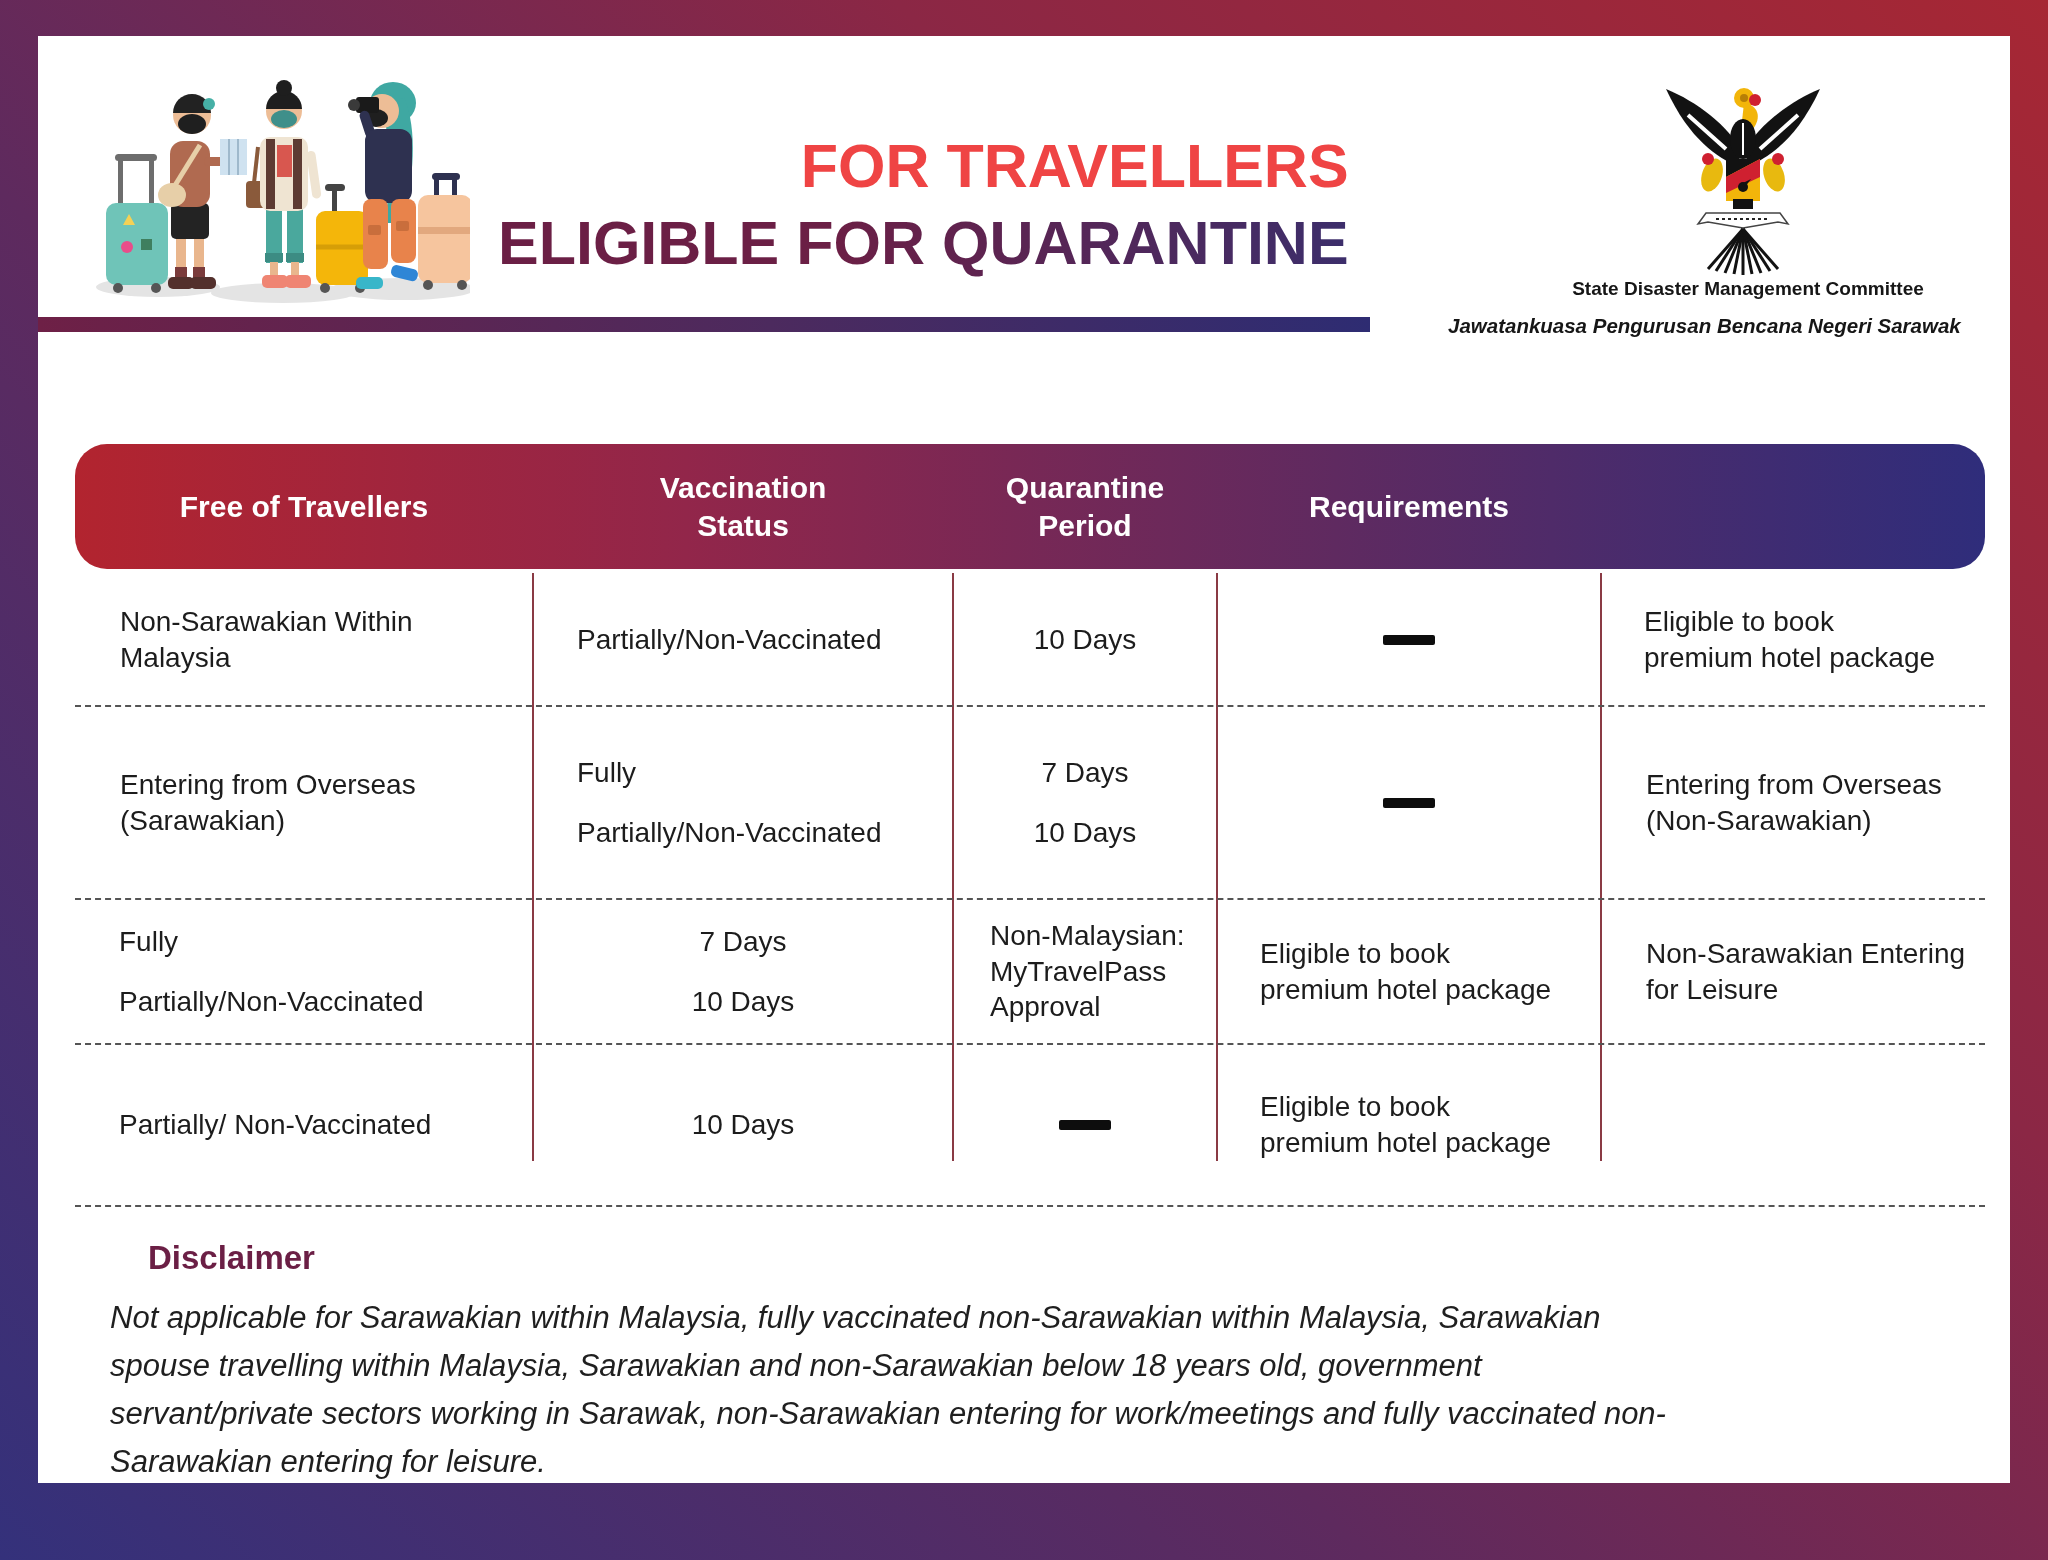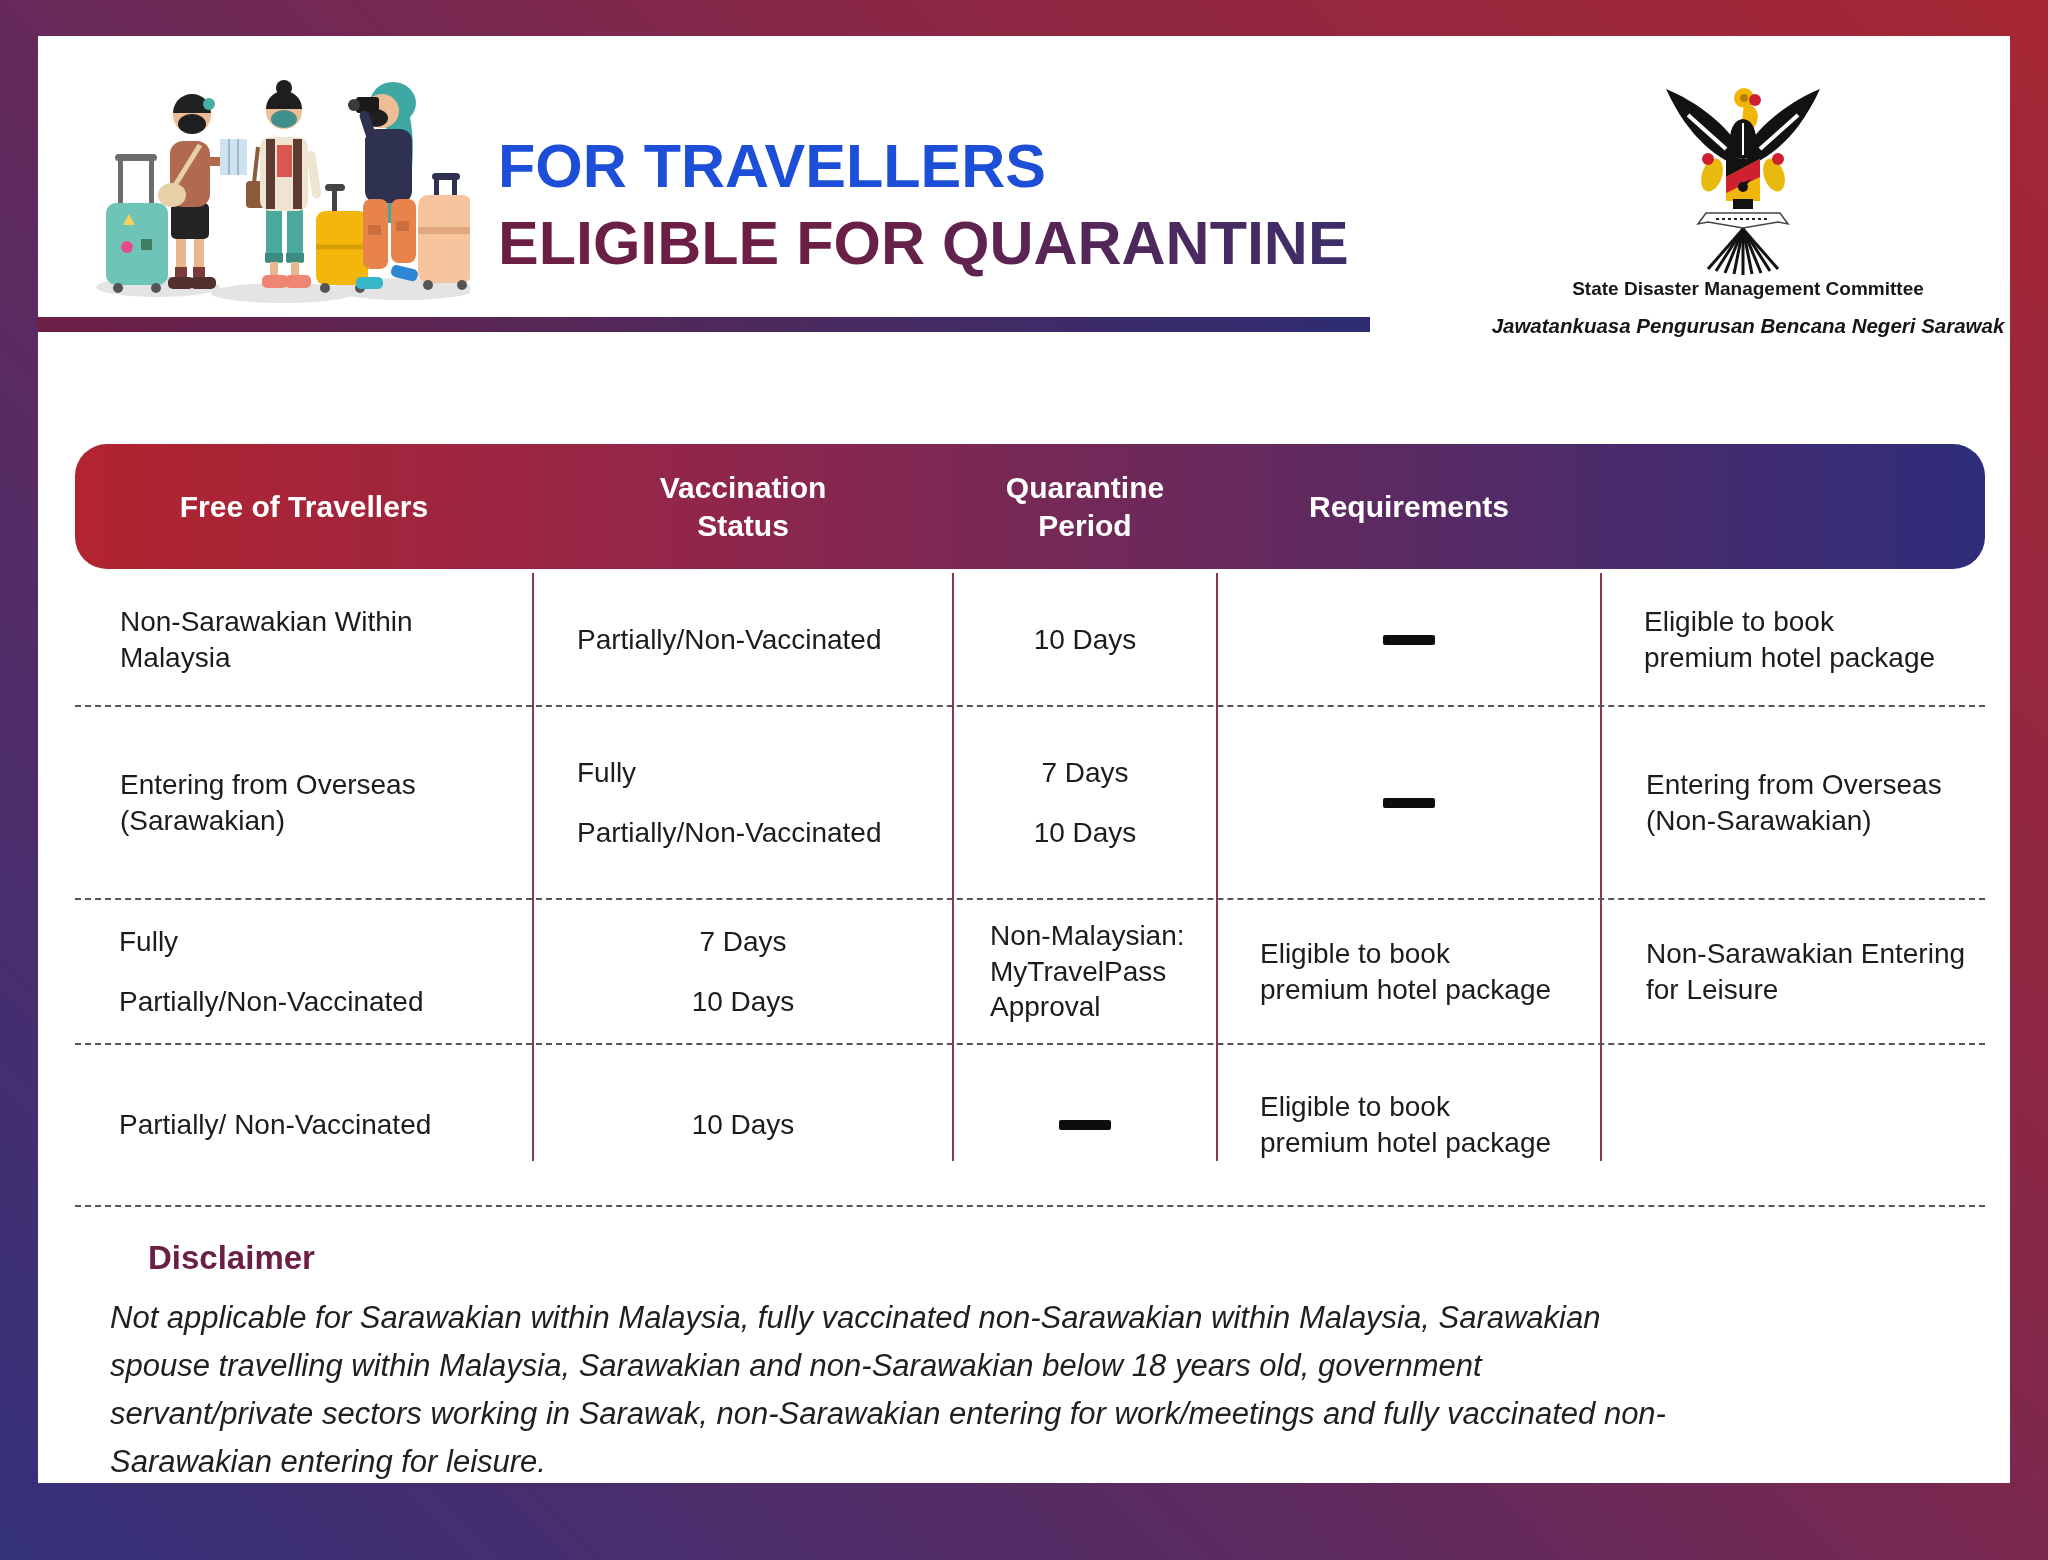--- a/index.html
+++ b/index.html
@@ -4,29 +4,29 @@
 <style>
   html,body{margin:0;padding:0;}
   body{width:2048px;height:1560px;font-family:"Liberation Sans","DejaVu Sans",sans-serif;}
   .poster{position:relative;width:2048px;height:1560px;overflow:hidden;
     background:linear-gradient(225deg,#a62734 0%,#8b2745 32%,#5e2a5e 62%,#34317b 100%);}
   .panel{position:absolute;left:38px;top:36px;width:1972px;height:1447px;background:#ffffff;}
 
   
   .illustration{position:absolute;left:50px;top:18px;width:382px;height:252px;}
   .title{position:absolute;left:460px;top:92px;font-size:61px;font-weight:800;line-height:77px;letter-spacing:0px;color:#6b1f45;}
-  .title .l1{display:block;color:#1d4ed8;}
+  .title .l1{display:block;color:#ef4444;text-align:right;}
   .title .l2{display:block;background:linear-gradient(90deg,#6b1f45 0%,#6b1f45 40%,#3c2e6b 100%);
     -webkit-background-clip:text;background-clip:text;-webkit-text-fill-color:transparent;}
   .title-underline{position:absolute;left:0;top:281px;width:1332px;height:15px;
     background:linear-gradient(90deg,#6e2046 0%,#4c2a5e 55%,#2e2c72 100%);}
   .org-block{position:absolute;left:1410px;top:30px;width:600px;height:260px;}
   .crest{position:absolute;left:200px;top:5px;width:190px;height:205px;}
   .org-name{position:absolute;left:0;top:212px;width:600px;text-align:center;font-size:19px;font-weight:bold;color:#161616;}
-  .org-sub{position:absolute;left:0;top:248px;width:600px;text-align:center;font-size:20.5px;font-weight:bold;font-style:italic;color:#161616;}
+  .org-sub{position:absolute;left:0;top:248px;width:600px;font-size:20.5px;font-weight:bold;font-style:italic;color:#161616;}
 
   
   .qtable{position:absolute;left:37px;top:408px;width:1910px;}
   .thead{display:grid;grid-template-columns:458px 420px 264px 384px 384px;height:125px;border-radius:32px;
     background:linear-gradient(90deg,#b2242f 0%,#92264a 32%,#5f2a60 66%,#2f2d7b 100%);}
   .th{display:flex;align-items:center;justify-content:center;color:#ffffff;font-weight:bold;font-size:30px;text-align:center;line-height:1.25;}
   .th span{display:inline-block;}
   .th.w2 span{max-width:230px;}
   .th.w3 span{max-width:210px;}
   .tbody{position:relative;margin-top:4px;display:grid;grid-template-columns:458px 420px 264px 384px 384px;

